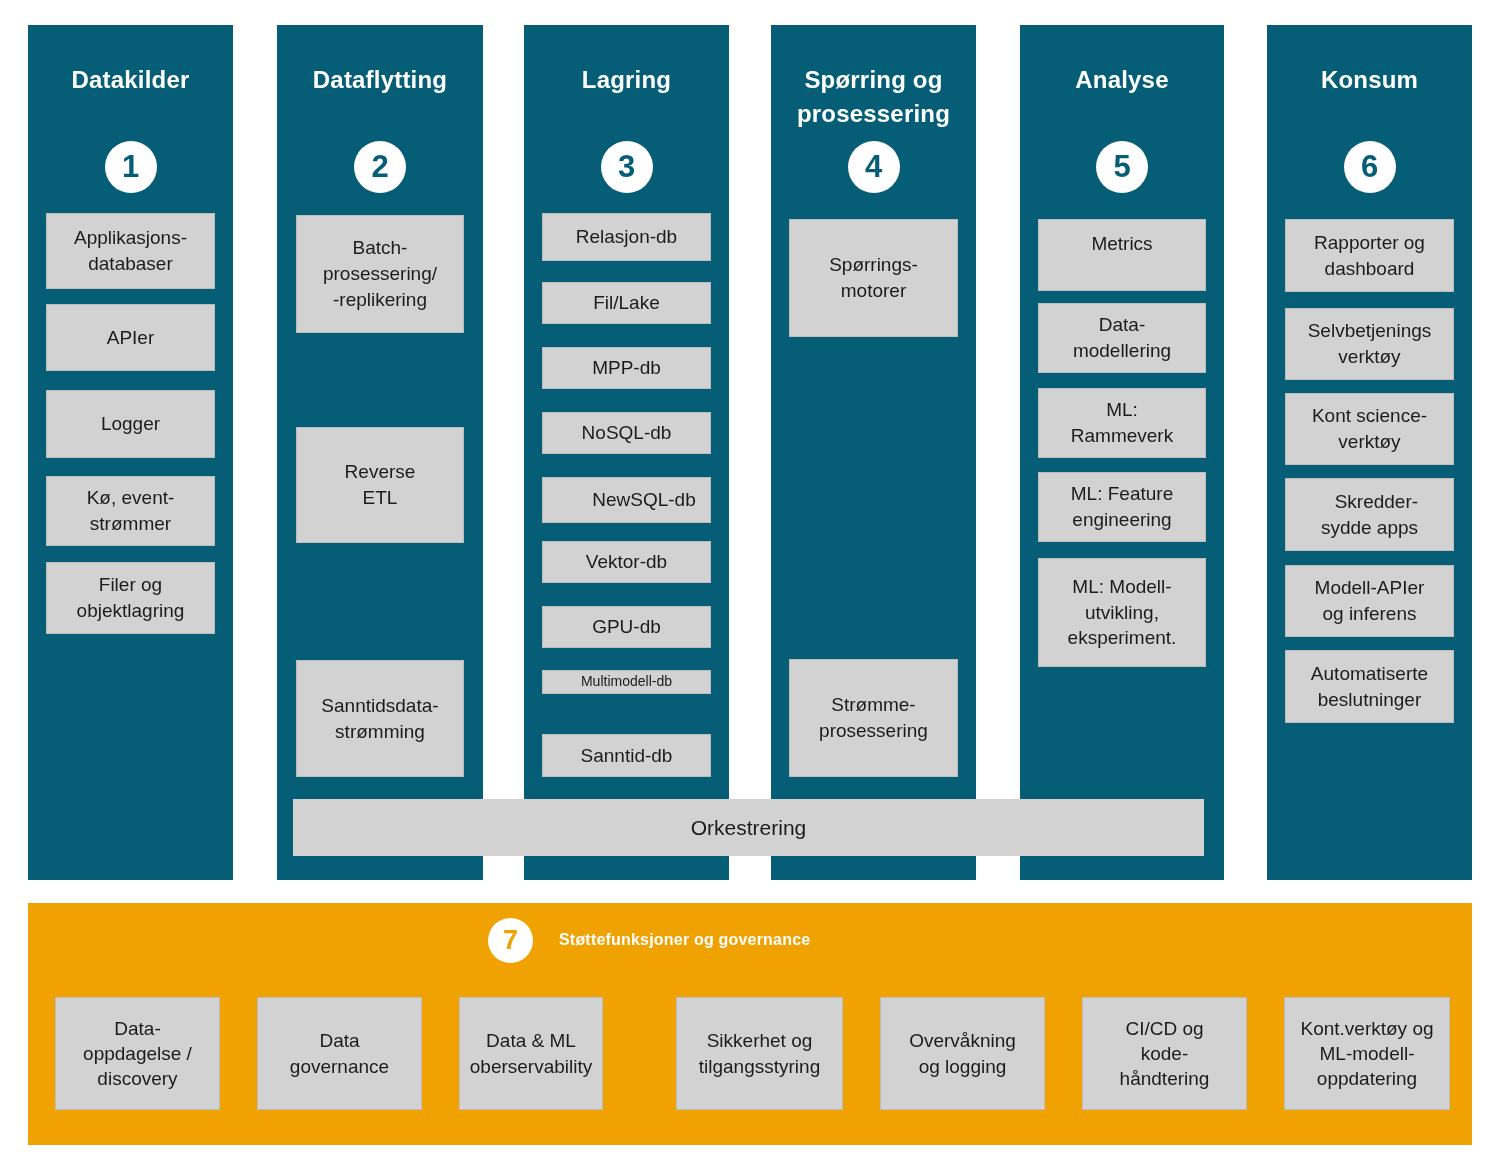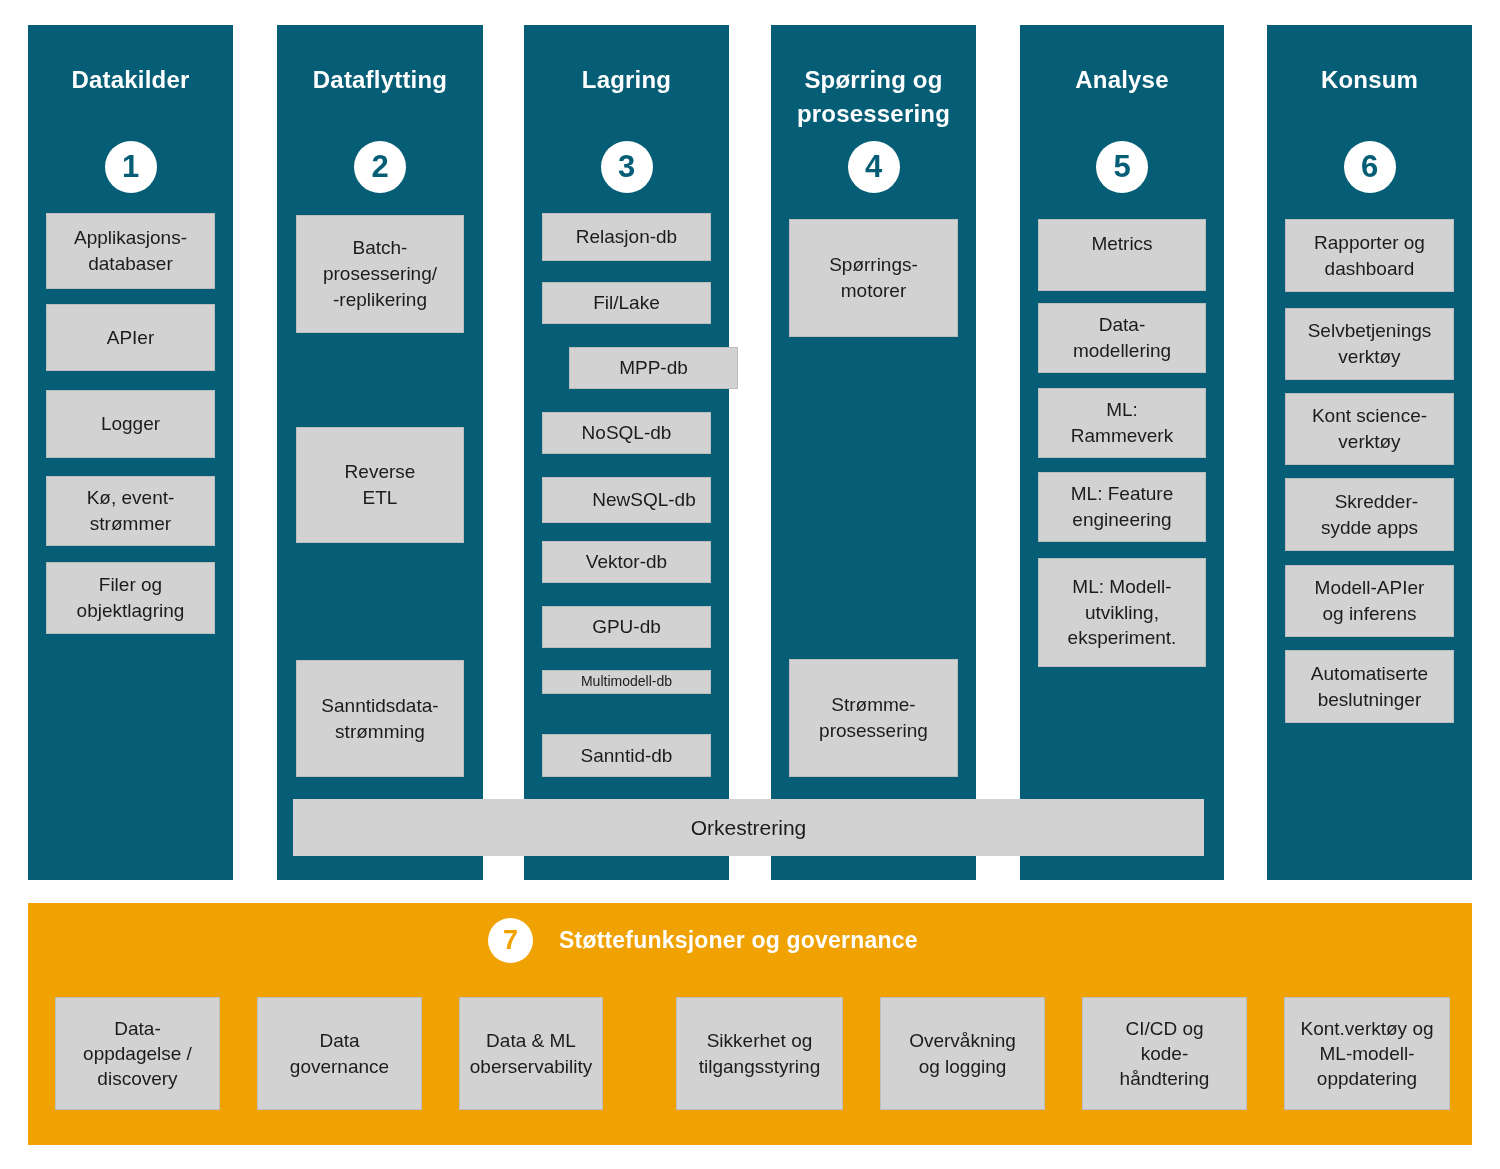--- a/index.html
+++ b/index.html
@@ -107,21 +107,21 @@
     background: #ffffff;
     color: var(--orange);
     font-size: 27px;
     font-weight: 800;
     display: flex;
     align-items: center;
     justify-content: center;
   }
   .gov-title {
     color: #ffffff;
-    font-size: 23px;
+    font-size: 16px;
     font-weight: 700;
     letter-spacing: 0.2px;
   }
   .gov-box {
     position: absolute;
     top: 94px;
     height: 113px;
     box-sizing: border-box;
     background: var(--box_bg);
     border: 1px solid #bdbdbd;
@@ -169,21 +169,21 @@
 strømming</div>
   </section>
 
   <section class="column" style="left:524px;width:205px;">
     <div class="col-title">Lagring</div>
     <div class="step-circle">
         <span>3</span>
       </div>
     <div class="box" style="top:188px;height:48px;">Relasjon-db</div>
     <div class="box" style="top:257px;height:42px;">Fil/Lake</div>
-    <div class="box" style="top:322px;height:42px;margin-left:27px;">MPP-db</div>
+    <div class="box" style="top:322px;height:42px;">MPP-db</div>
     <div class="box" style="top:387px;height:42px;">NoSQL-db</div>
     <div class="box" style="top:452px;height:46px;padding-left:35px;">NewSQL-db</div>
     <div class="box" style="top:516px;height:42px;">Vektor-db</div>
     <div class="box" style="top:581px;height:42px;">GPU-db</div>
     <div class="box" style="top:645px;height:24px;font-size:14px;">Multimodell-db</div>
     <div class="box" style="top:709px;height:43px;">Sanntid-db</div>
   </section>
 
   <section class="column" style="left:771px;width:205px;">
     <div class="col-title">Spørring og

